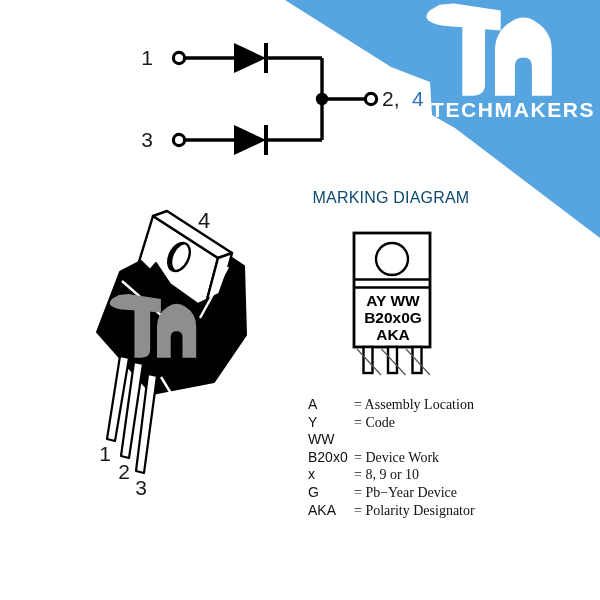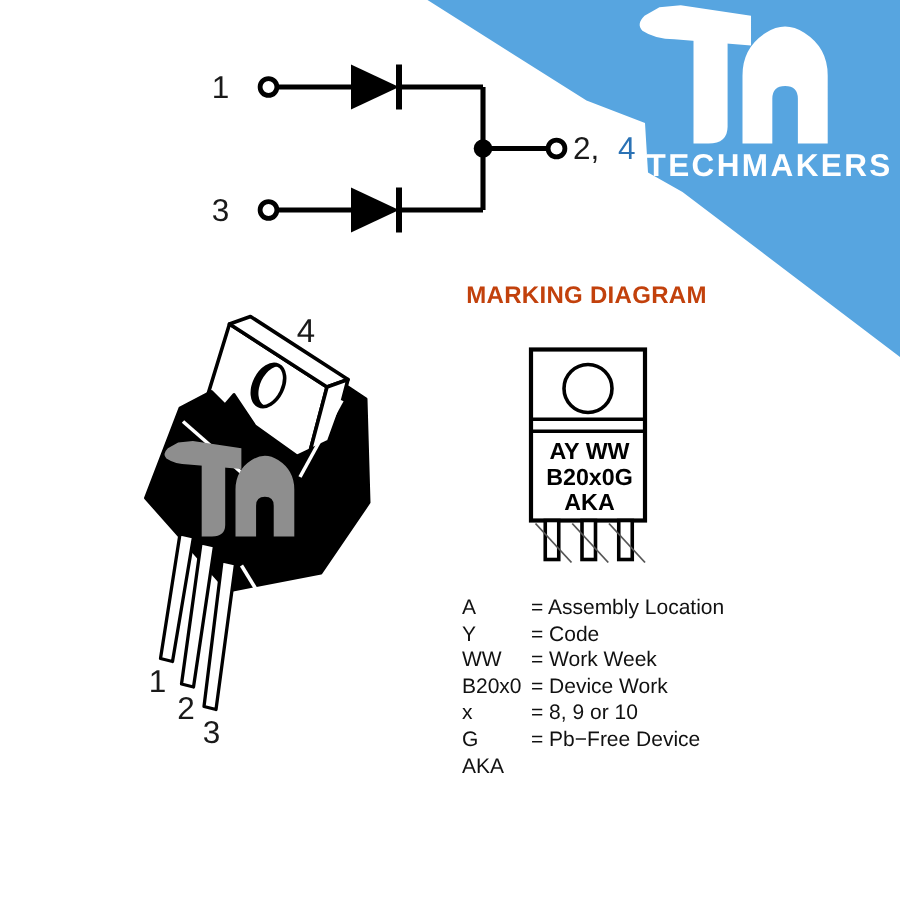--- a/index.html
+++ b/index.html
@@ -3,27 +3,27 @@
 <meta charset="utf-8">
 <style>
   html,body{margin:0;padding:0;background:#fff;}
   #stage{
     position:relative;width:600px;height:600px;background:#ffffff;overflow:hidden;
     font-family:"Liberation Sans","DejaVu Sans",sans-serif;
   }
   .abs{position:absolute;}
   #marking-title{
     left:280px;top:189px;width:222px;text-align:center;
-    font-size:16px;font-weight:700;color:#c2410c;letter-spacing:0.2px;
+    font-size:16px;font-weight:400;color:#0c4a6e;letter-spacing:0.2px;
   }
   #legend{left:308px;top:396px;width:230px;}
   .lrow{display:grid;grid-template-columns:46px auto;height:17.6px;
     font-size:14px;color:#111;align-items:baseline;}
   .lrow .sym{white-space:nowrap;}
-  .lrow .val{white-space:nowrap;}
+  .lrow .val{white-space:nowrap;font-family:Liberation Serif, serif;}
   svg text{font-family:"Liberation Sans","DejaVu Sans",sans-serif;}
 </style>
 </head>
 <body>
 
 <div id="stage">
 
   <svg width="0" height="0" style="position:absolute" aria-hidden="true">
     <defs>
       <g id="tmlogo">
@@ -124,32 +124,32 @@
     <div class="lrow">
         <span class="sym">A</span>
         <span class="val">= Assembly Location</span>
       </div>
     <div class="lrow">
         <span class="sym">Y</span>
         <span class="val">= Code</span>
       </div>
     <div class="lrow">
         <span class="sym">WW</span>
-        <span class="val">= Work Week</span>
       </div>
     <div class="lrow">
         <span class="sym">B20x0</span>
         <span class="val">= Device Work</span>
       </div>
     <div class="lrow">
         <span class="sym">x</span>
         <span class="val">= 8, 9 or 10</span>
       </div>
     <div class="lrow">
         <span class="sym">G</span>
-        <span class="val">= Pb−Free Device</span>
+        <span class="val">= Pb−Year Device</span>
       </div>
     <div class="lrow">
         <span class="sym">AKA</span>
+        <span class="val">= Polarity Designator</span>
       </div>
   </div>
 
 </div>
 
 </body></html>

